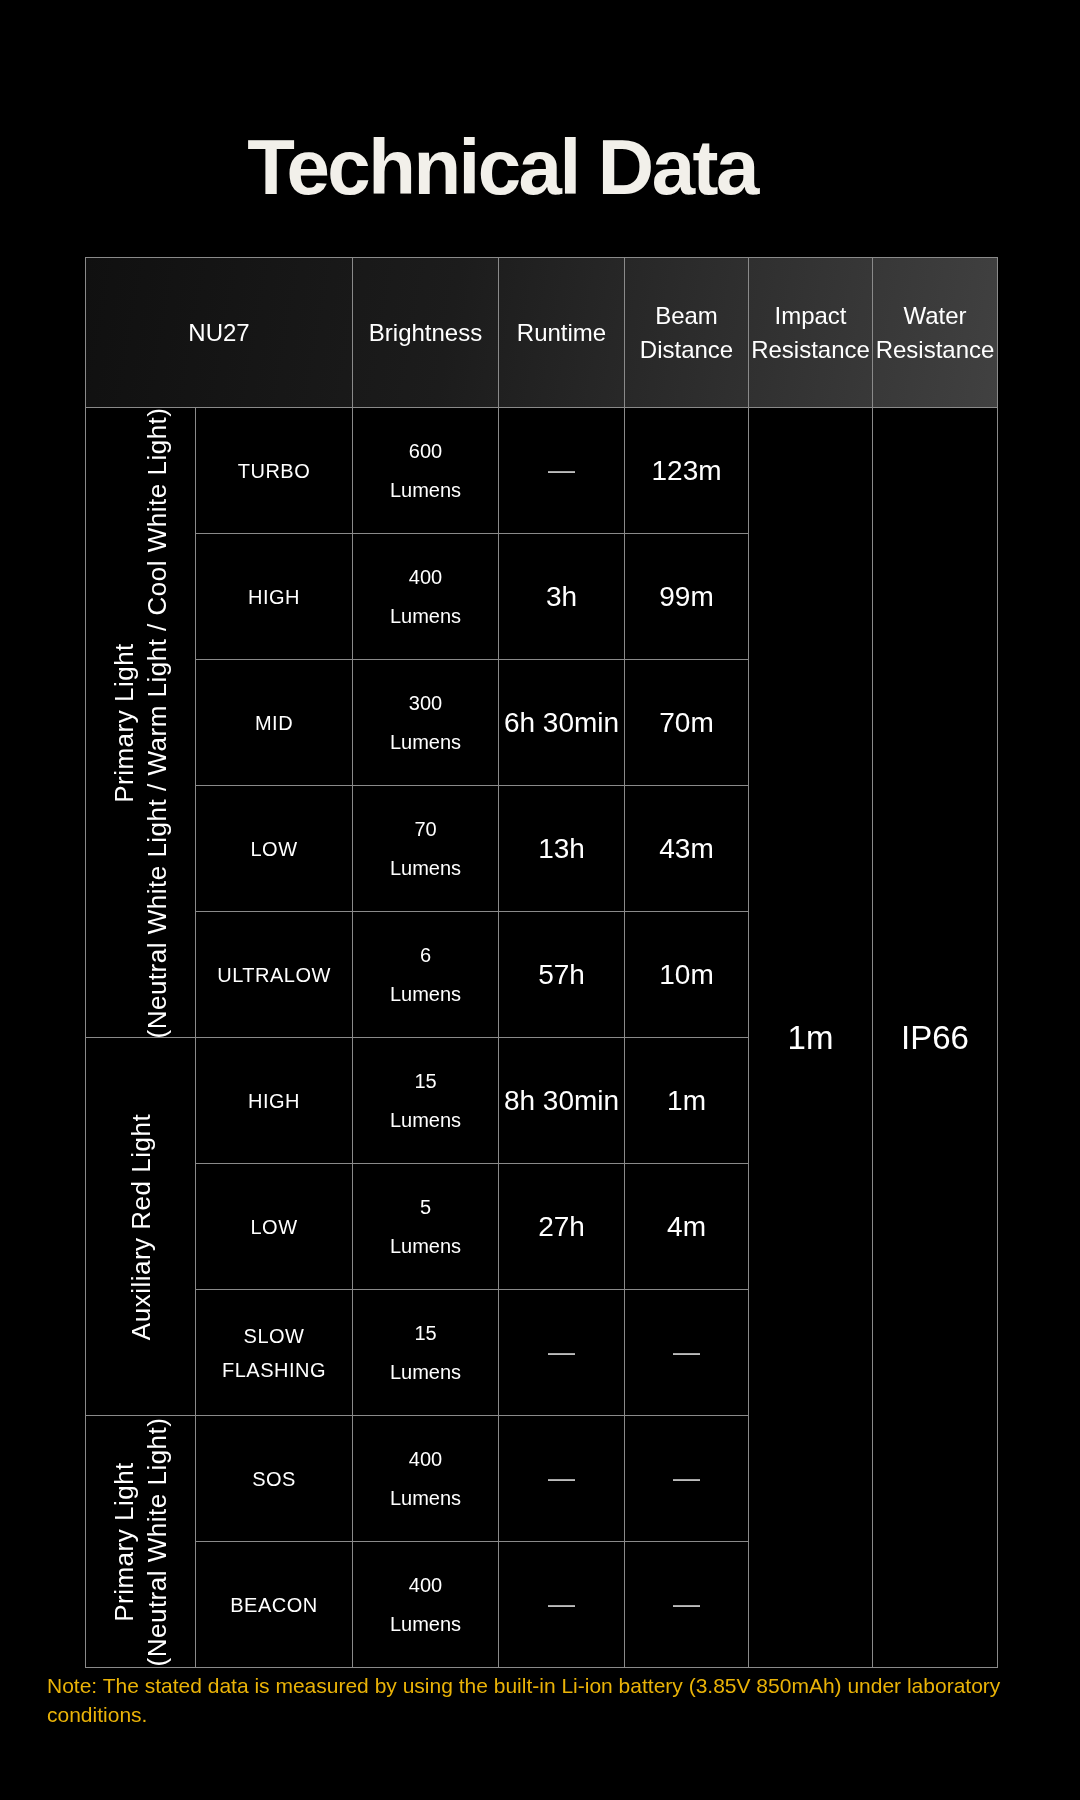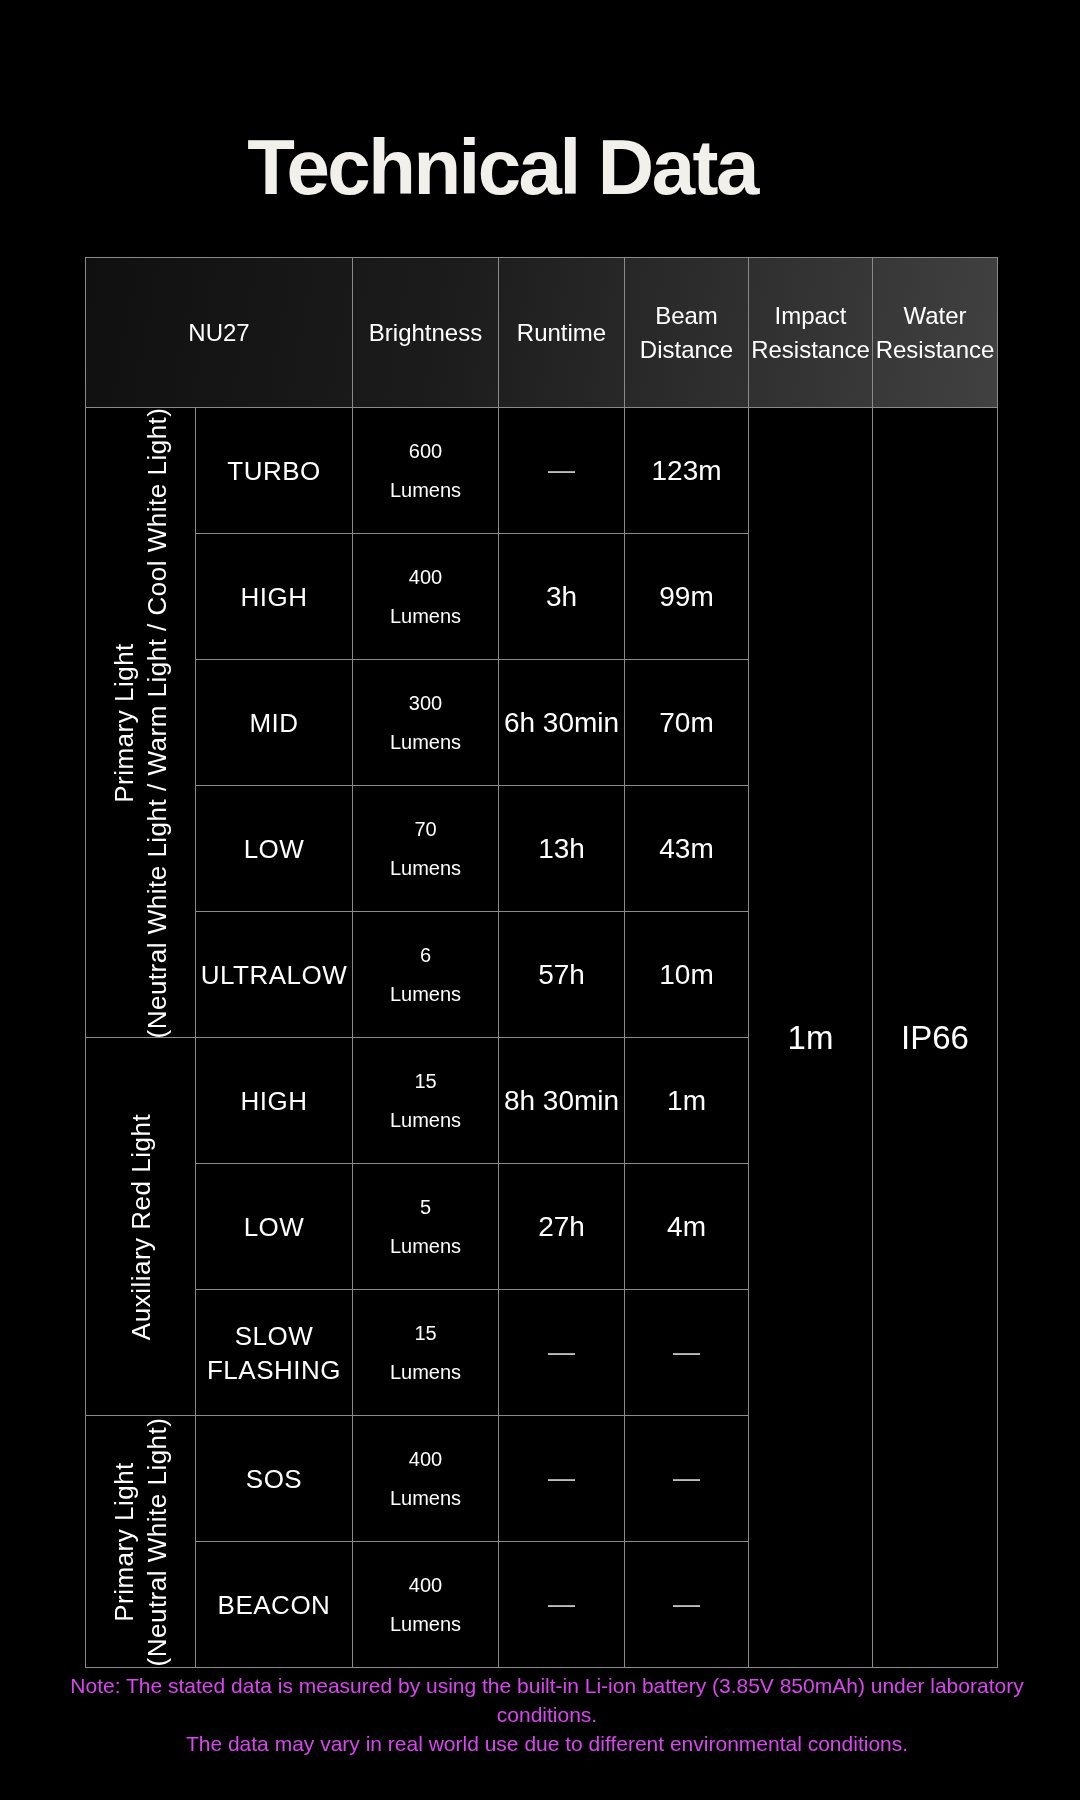--- a/index.html
+++ b/index.html
@@ -22,37 +22,37 @@
     border:1px solid #8a8a8a;
     text-align:center;vertical-align:middle;
     padding:0;background:transparent;font-weight:400;
   }
   thead tr{
     background:linear-gradient(100deg,#101010 0%,#1c1c1c 40%,#414141 100%);
     height:150px;
   }
   thead th{font-size:24px;color:#ffffff;line-height:34px;font-weight:400;}
   tbody tr{height:126px;}
-  td.mode{font-size:26px;letter-spacing:.5px;line-height:34px;}
+  td.mode{font-size:20px;letter-spacing:.5px;line-height:34px;}
   td.lumens{font-size:20px;line-height:39px;}
   td.lumens span{display:block;}
   td.val{font-size:28px;font-weight:700;}
   td.val.dash{font-weight:400;color:#bdbdbd;font-size:27px;}
   td.span-val{font-size:33px;font-weight:700;}
   td.group{position:relative;}
   .rot{
     position:absolute;top:50%;left:50%;
     transform:translate(-50%,-50%) rotate(-90deg);
     white-space:nowrap;text-align:center;
     font-size:26px;line-height:33px;font-weight:500;letter-spacing:.5px;
     color:#fff;
   }
   .note{
     position:absolute;left:47px;top:1671px;width:1000px;
-    font-size:21px;line-height:29px;color:#d946ef;text-align:center;
+    font-size:21px;line-height:29px;color:#eab308;
   }
 </style>
 </head>
 <body>
 
 <div class="page-title">Technical Data</div>
 
 <table class="spec">
   <colgroup>
     <col style="width:110px">
@@ -181,14 +181,13 @@
         <span>Lumens</span>
       </td>
       <td class="val dash">—</td>
       <td class="val dash">—</td>
     </tr>
   </tbody>
 </table>
 
 <div class="note">
   <div>Note: The stated data is measured by using the built-in Li-ion battery (3.85V 850mAh) under laboratory conditions.</div>
-  <div>The data may vary in real world use due to different environmental conditions.</div>
 </div>
 
 </body></html>

